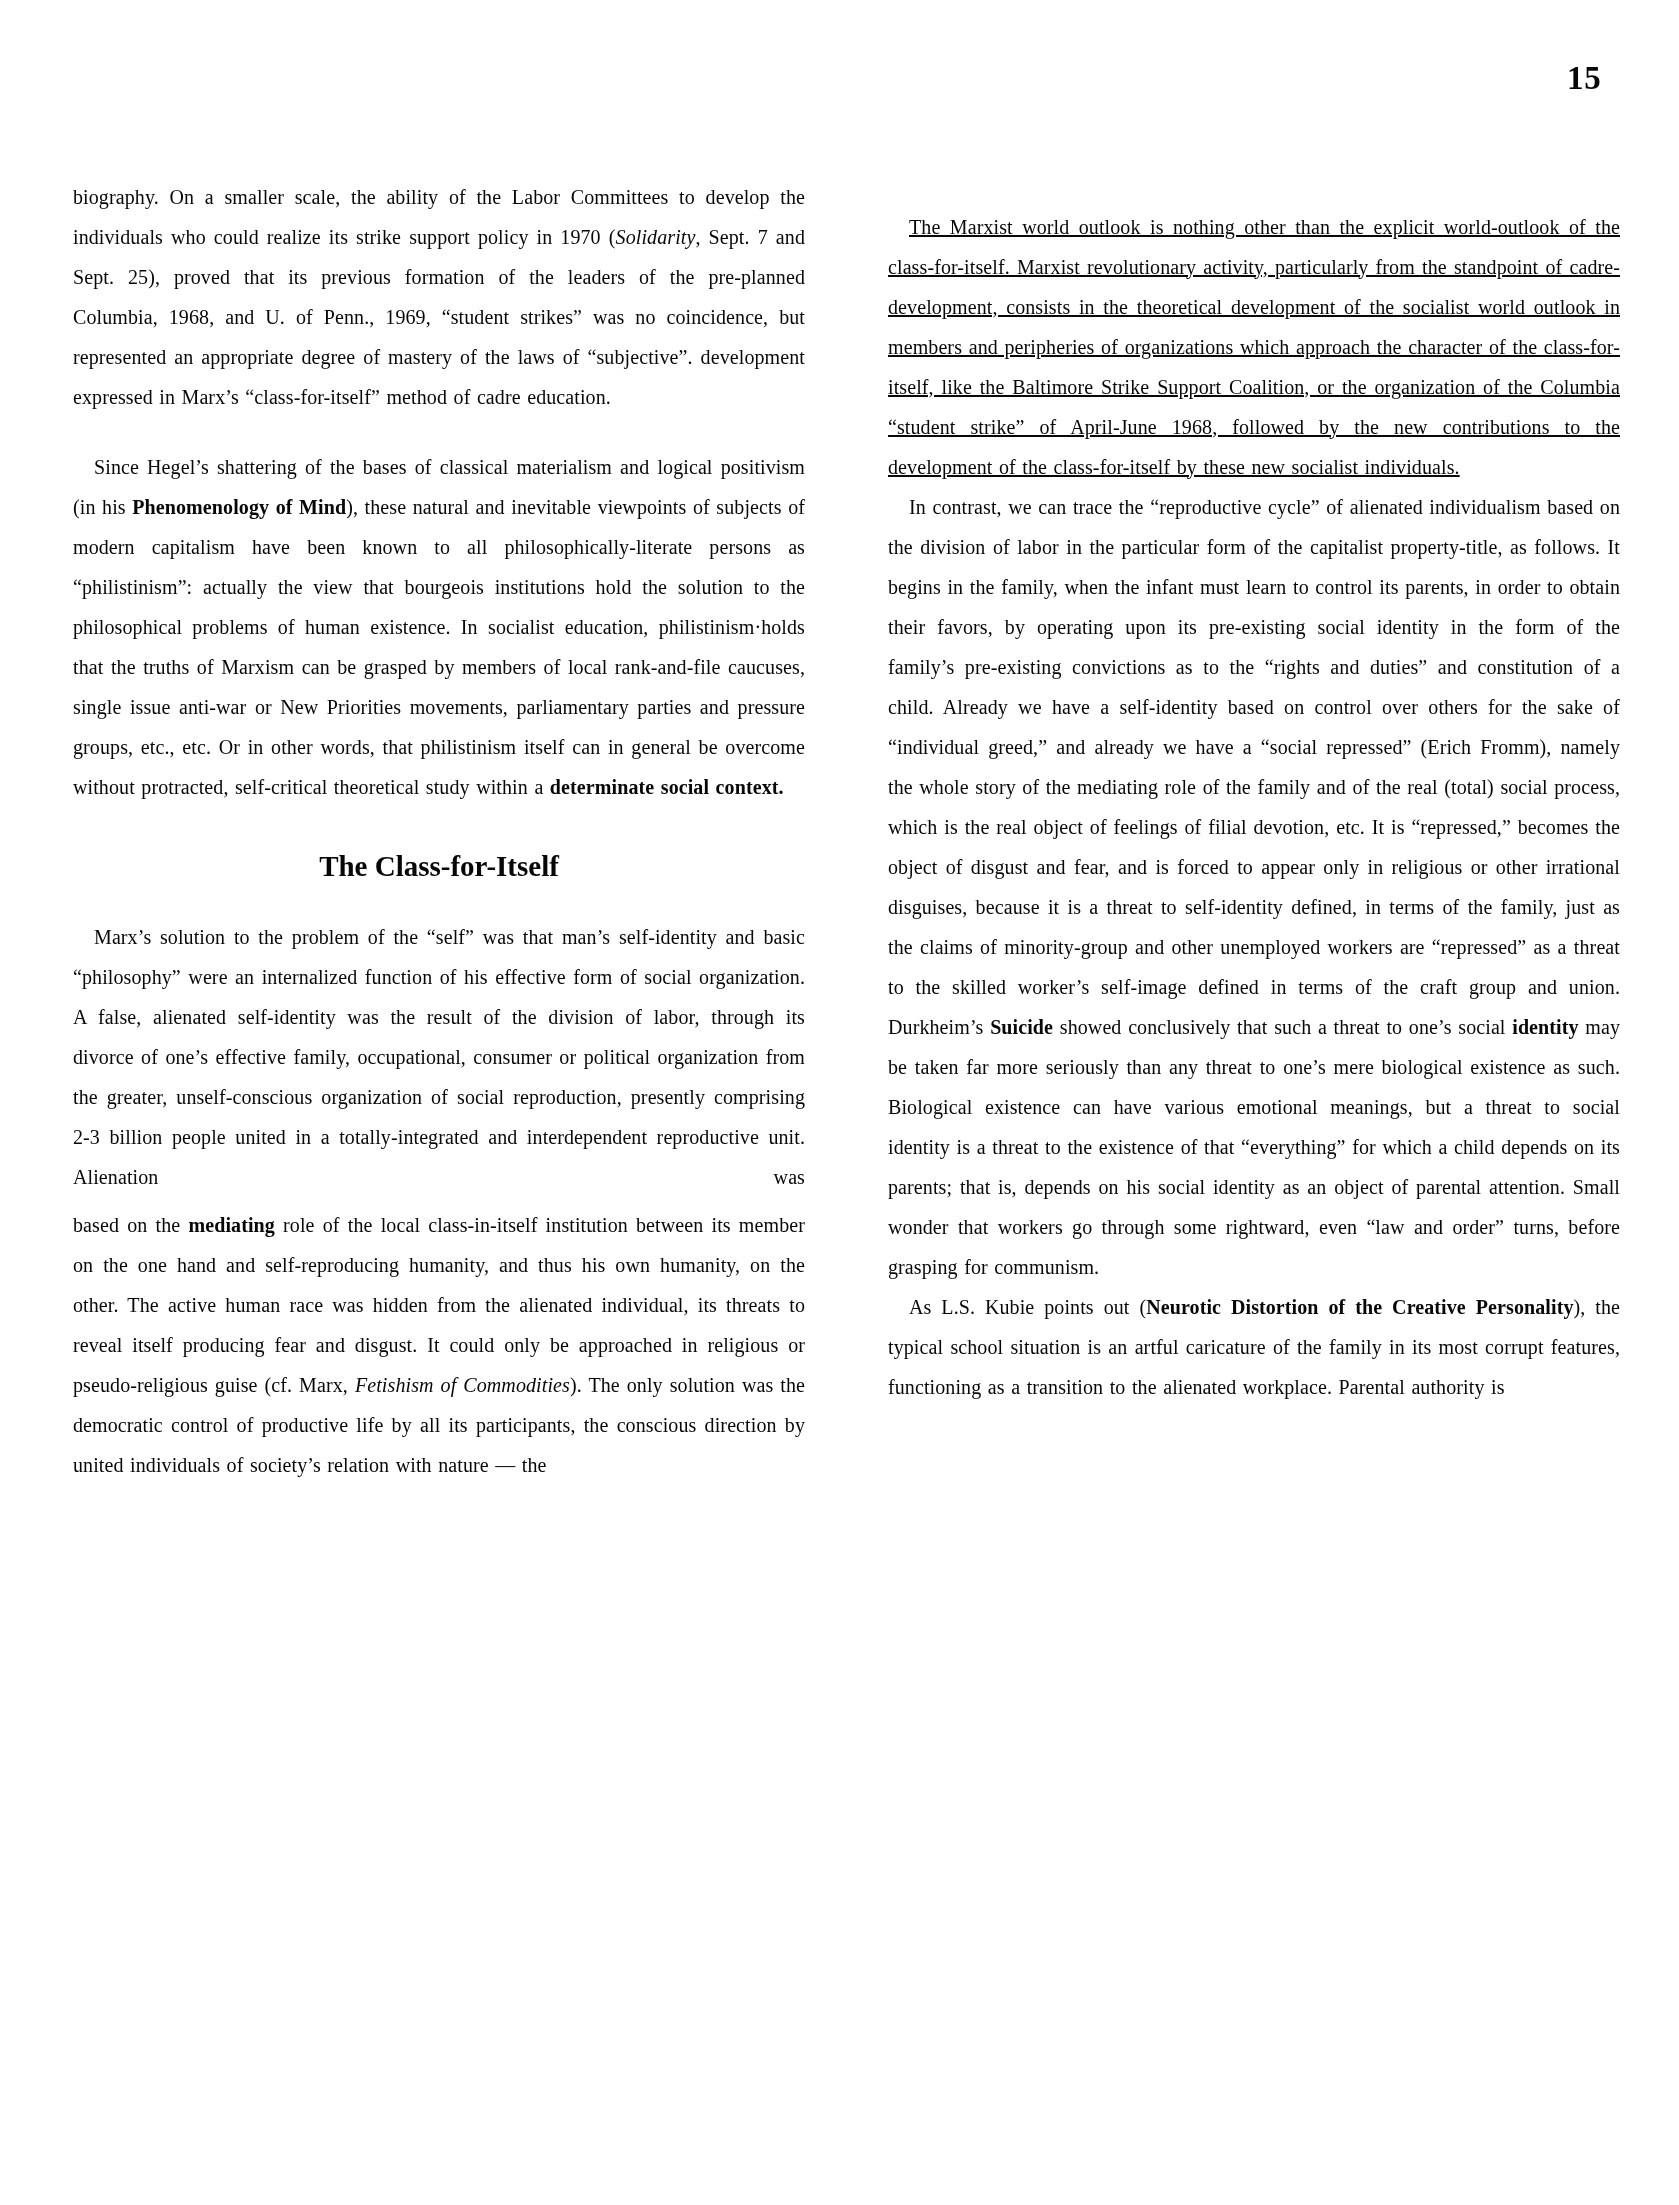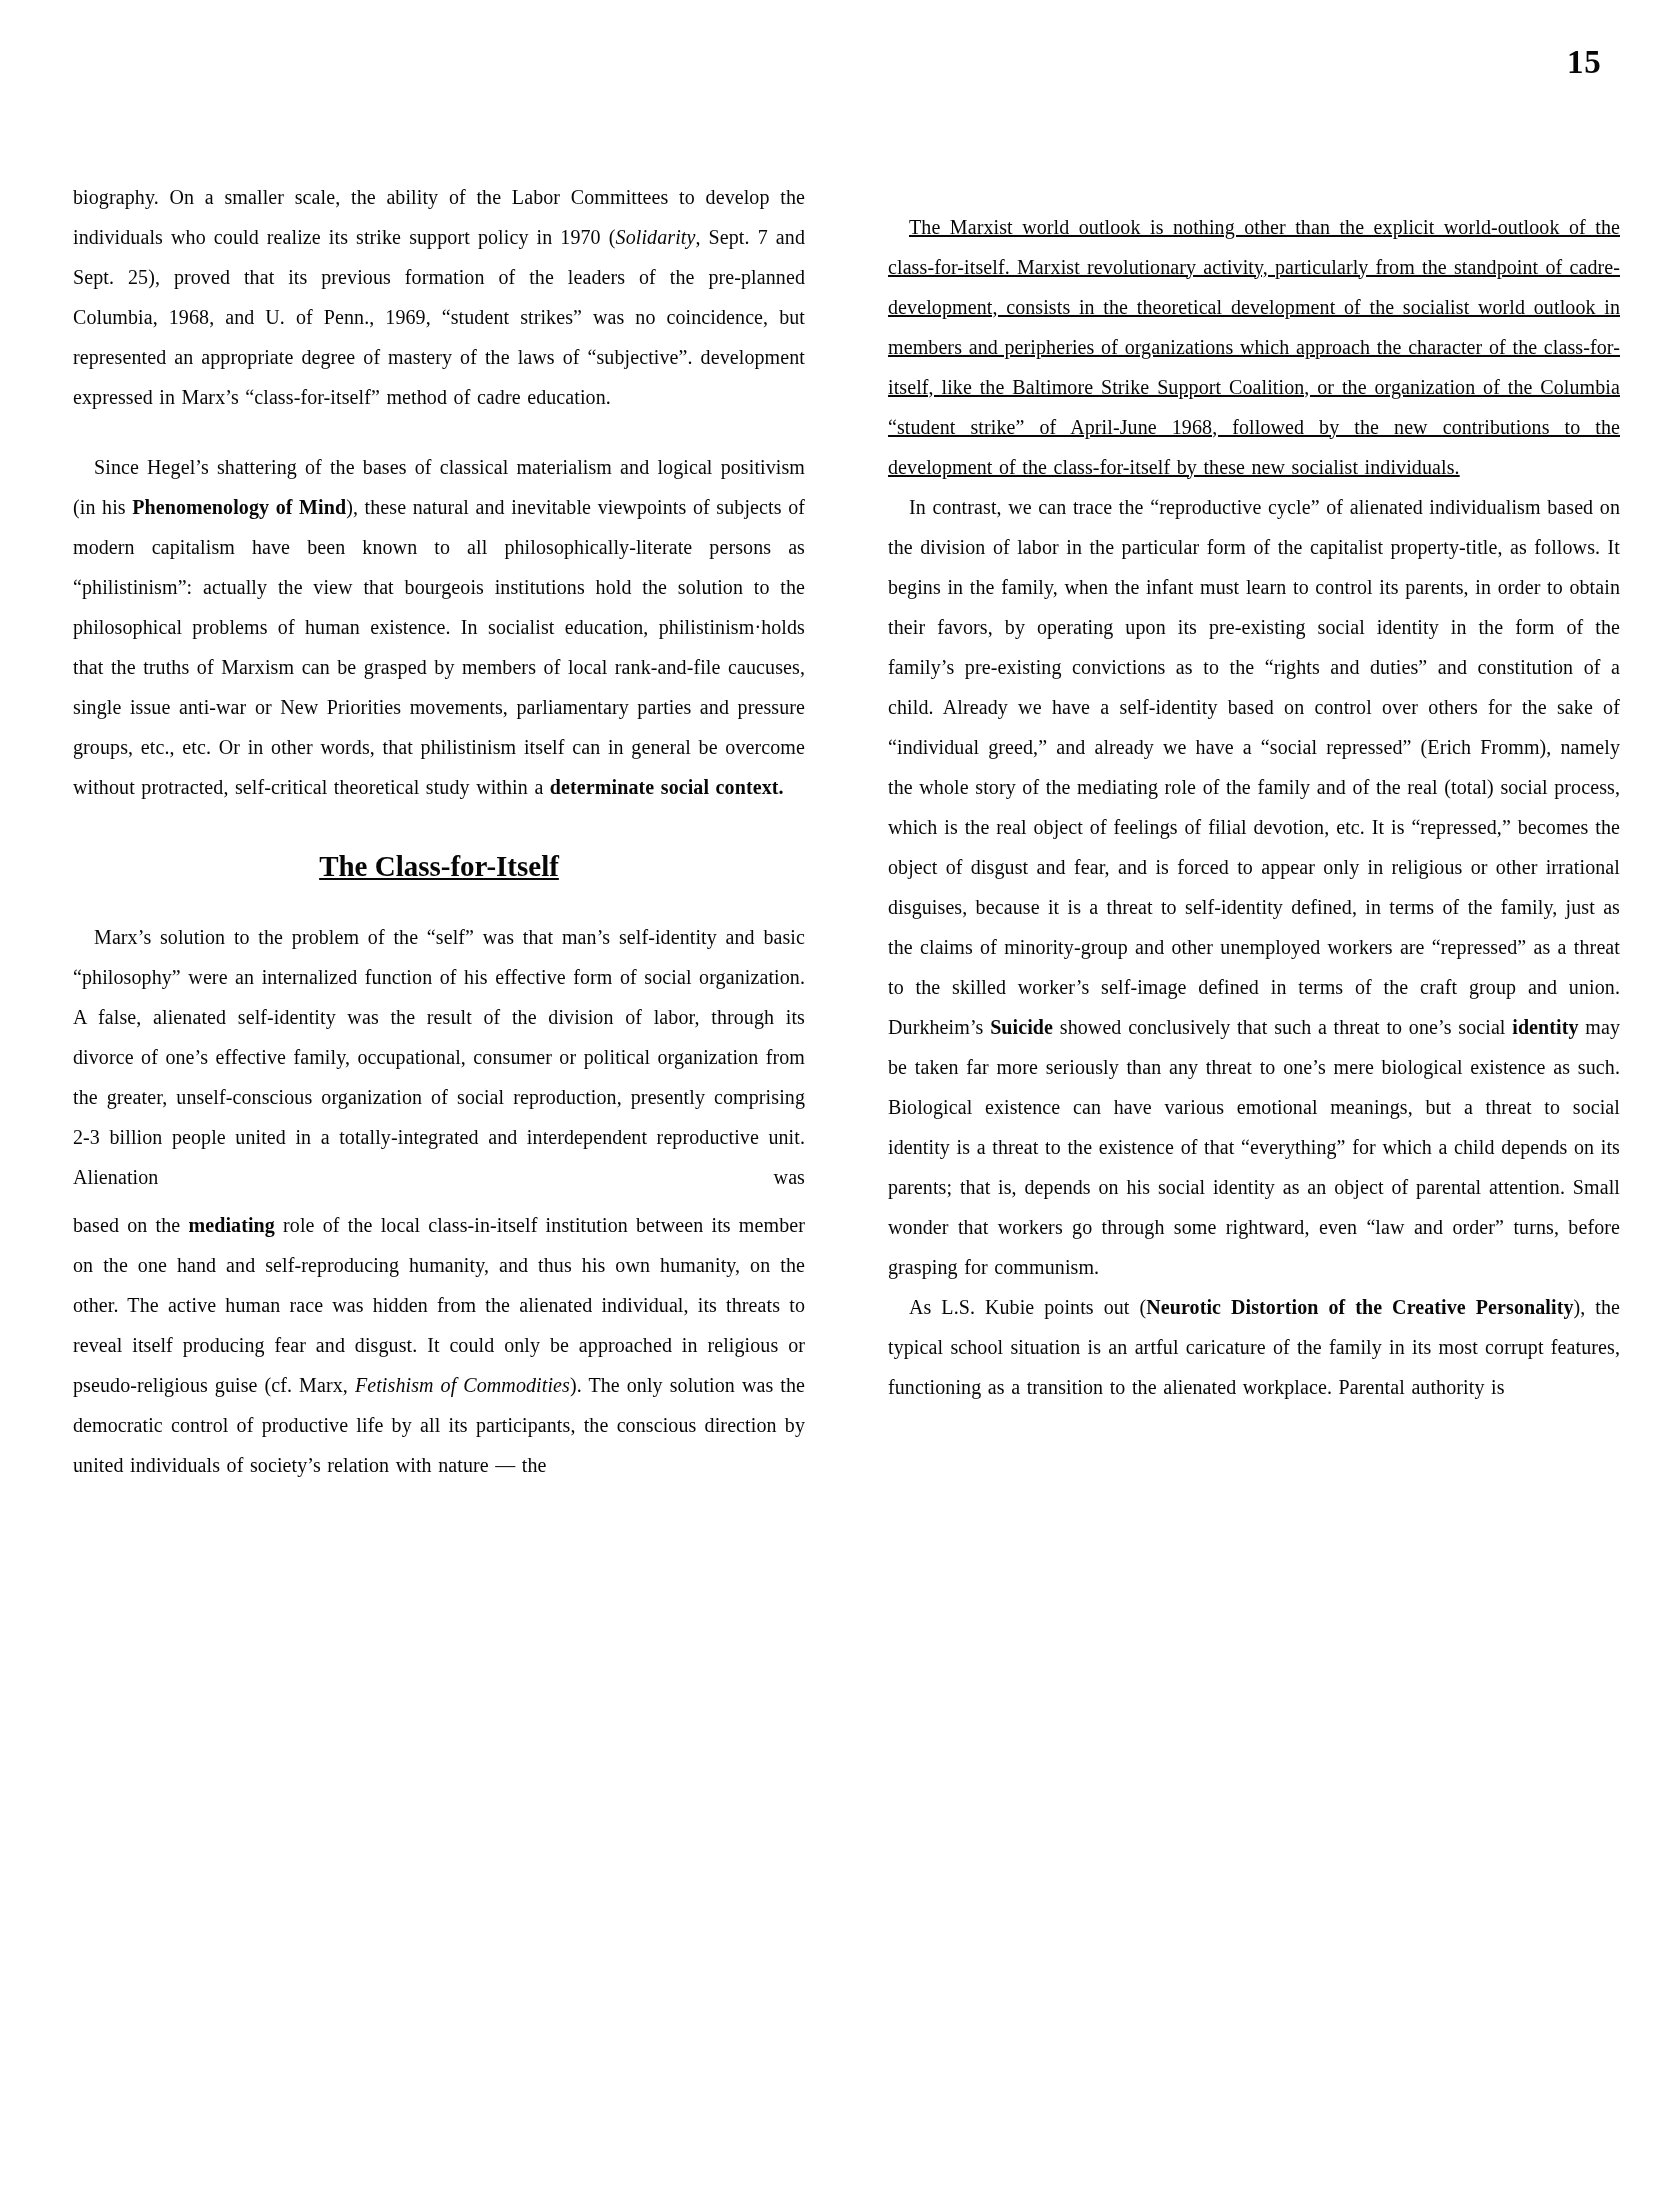--- a/index.html
+++ b/index.html
@@ -12,21 +12,21 @@
     color: #070707;
     font-family: "Liberation Serif", "DejaVu Serif", serif;
     overflow: hidden;
   }
   .page {
     position: absolute; inset: 0;
     background: #ffffff;
   }
   .page-number {
     position: absolute;
-    top: 44px; left: 1567px;
+    top: 60px; left: 1567px;
     font-size: 33px;
     font-weight: 700;
     letter-spacing: 0.7px;
   }
   .column {
     position: absolute;
     top: 177px;
     width: 732px;
   }
   .column-left  { left: 73px; }
@@ -43,21 +43,20 @@
   .gap-large  { margin-top: 29.5px; text-decoration: underline; }
   .gap-tight  { margin-top: 8.4px; }
   .justify-last { text-align-last: justify; }
   .heading {
     font-size: 29px;
     line-height: 32px;
     font-weight: 700;
     text-align: center;
     margin-top: 43px;
     margin-bottom: 35px;
-    text-decoration: underline;
   }
   em { font-style: italic; }
   strong { font-weight: 700; }
 </style>
 </head>
 <body>
 
 <div class="page">
   <div class="page-number">15</div>
 

